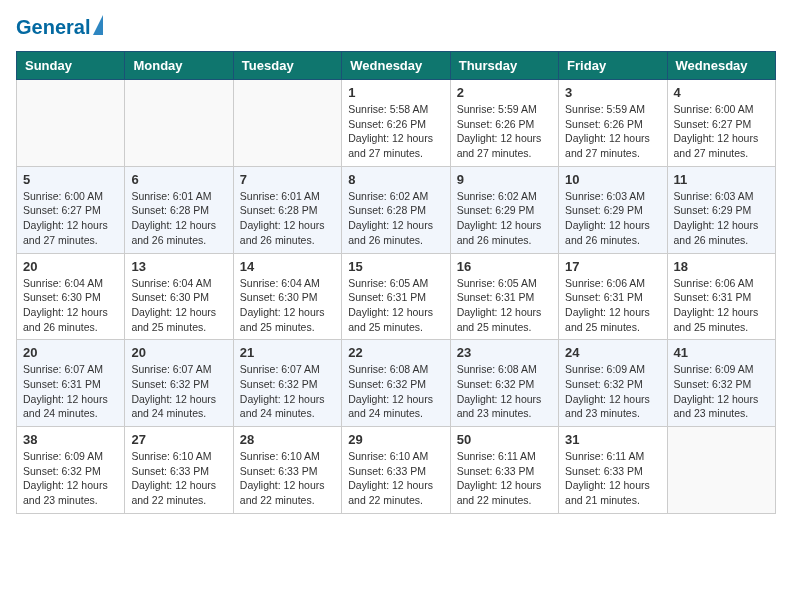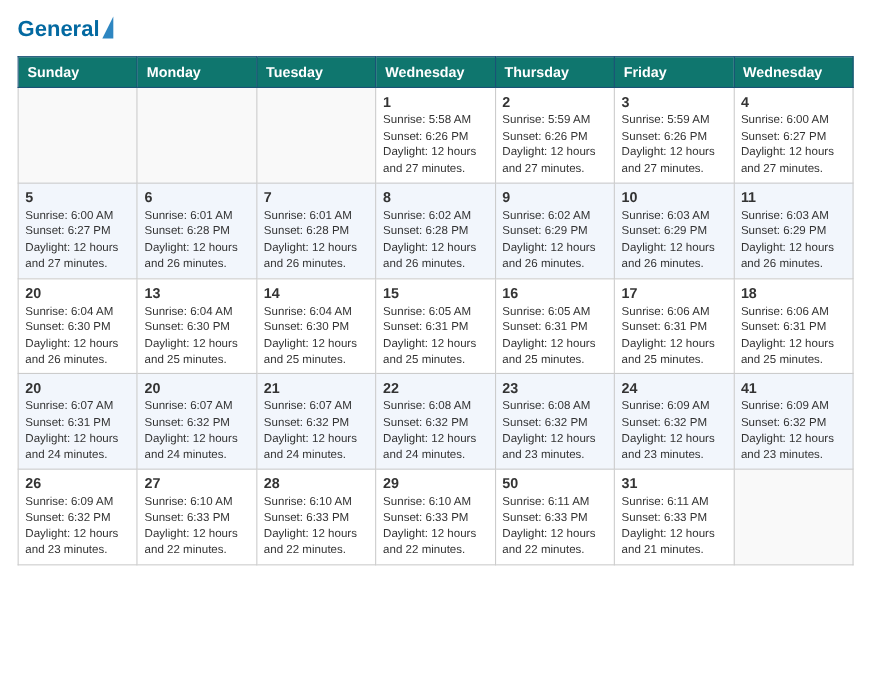--- a/index.html
+++ b/index.html
@@ -288,21 +288,21 @@
         <td>
           <span class="day-num">41</span>
           <div class="day-info" style="white-space: pre-wrap;">Sunrise: 6:09 AM
 Sunset: 6:32 PM
 Daylight: 12 hours
 and 23 minutes.</div>
         </td>
       </tr>
       <tr>
         <td>
-          <span class="day-num">26</span>
+          <span class="day-num">38</span>
           <div class="day-info" style="white-space: pre-wrap;">Sunrise: 6:09 AM
 Sunset: 6:32 PM
 Daylight: 12 hours
 and 23 minutes.</div>
         </td>
         <td>
           <span class="day-num">27</span>
           <div class="day-info" style="white-space: pre-wrap;">Sunrise: 6:10 AM
 Sunset: 6:33 PM
 Daylight: 12 hours

